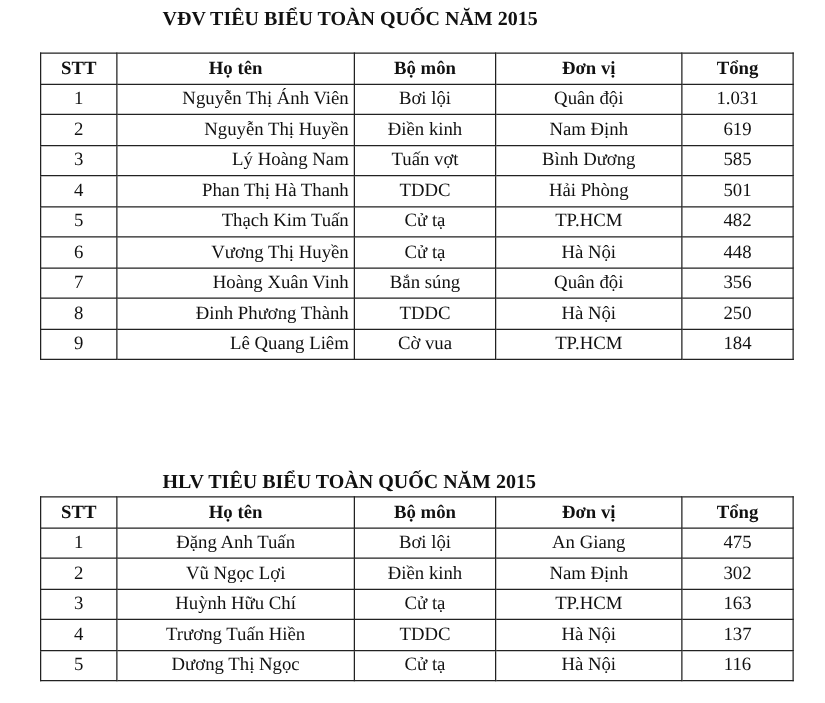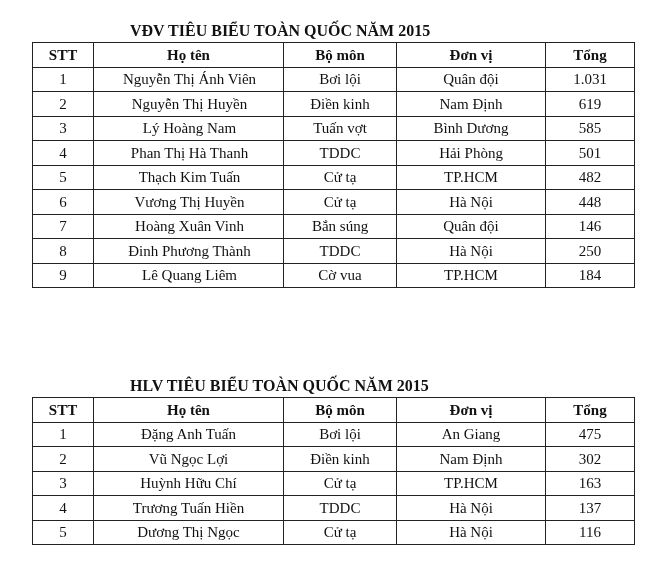--- a/index.html
+++ b/index.html
@@ -16,21 +16,21 @@
       color: #111111;
     }
     .block-title {
       position: absolute;
       left: 130px;
       font-weight: bold;
       font-size: 16px;
       letter-spacing: 0px;
       white-space: nowrap;
     }
-    #title1 { top: 22px; }
+    #title1 { top: 7px; }
     #title2 { top: 377px; }
 
     table.stats {
       position: absolute;
       left: 32px;
       width: 602px;
       border-collapse: collapse;
       table-layout: fixed;
       font-size: 15px;
     }
@@ -44,21 +44,21 @@
       line-height: 22px;
       white-space: nowrap;
       overflow: hidden;
     }
     table.stats th {
       font-weight: bold;
       text-align: center;
       font-size: 15px;
     }
     table.stats td { text-align: center; }
-    #table1 td.col-name { text-align: center; padding-left: 6px; }
+    #table1 td.col-name { text-align: right; padding-left: 6px; }
     #table2 td.col-name { text-align: center; margin-top: 28px; }
 
     col.c-stt { width: 61px; }
     col.c-name { width: 190px; }
     col.c-sport { width: 113px; }
     col.c-unit { width: 149px; }
     col.c-total { width: 89px; }
   </style>
 </head>
 <body>
@@ -123,21 +123,21 @@
       <td class="col-name">Vương Thị Huyền</td>
       <td>Cử tạ</td>
       <td>Hà Nội</td>
       <td>448</td>
     </tr>
     <tr>
       <td>7</td>
       <td class="col-name">Hoàng Xuân Vinh</td>
       <td>Bắn súng</td>
       <td>Quân đội</td>
-      <td>146</td>
+      <td>356</td>
     </tr>
     <tr>
       <td>8</td>
       <td class="col-name">Đinh Phương Thành</td>
       <td>TDDC</td>
       <td>Hà Nội</td>
       <td>250</td>
     </tr>
     <tr>
       <td>9</td>

